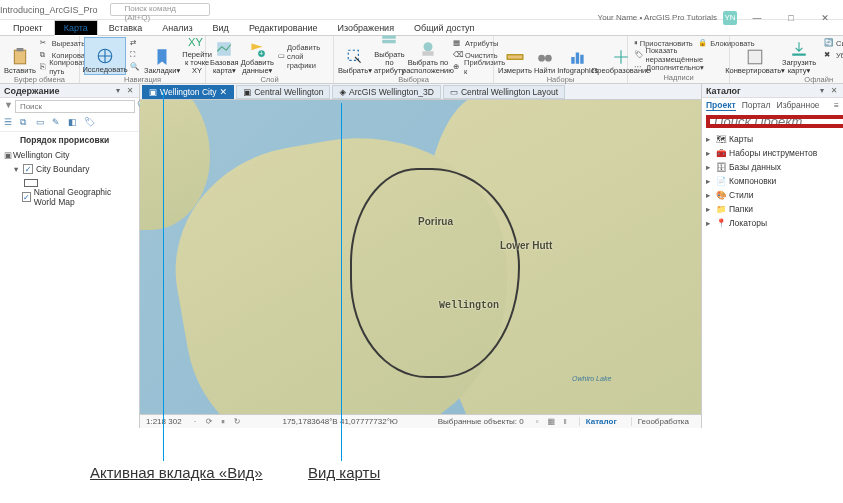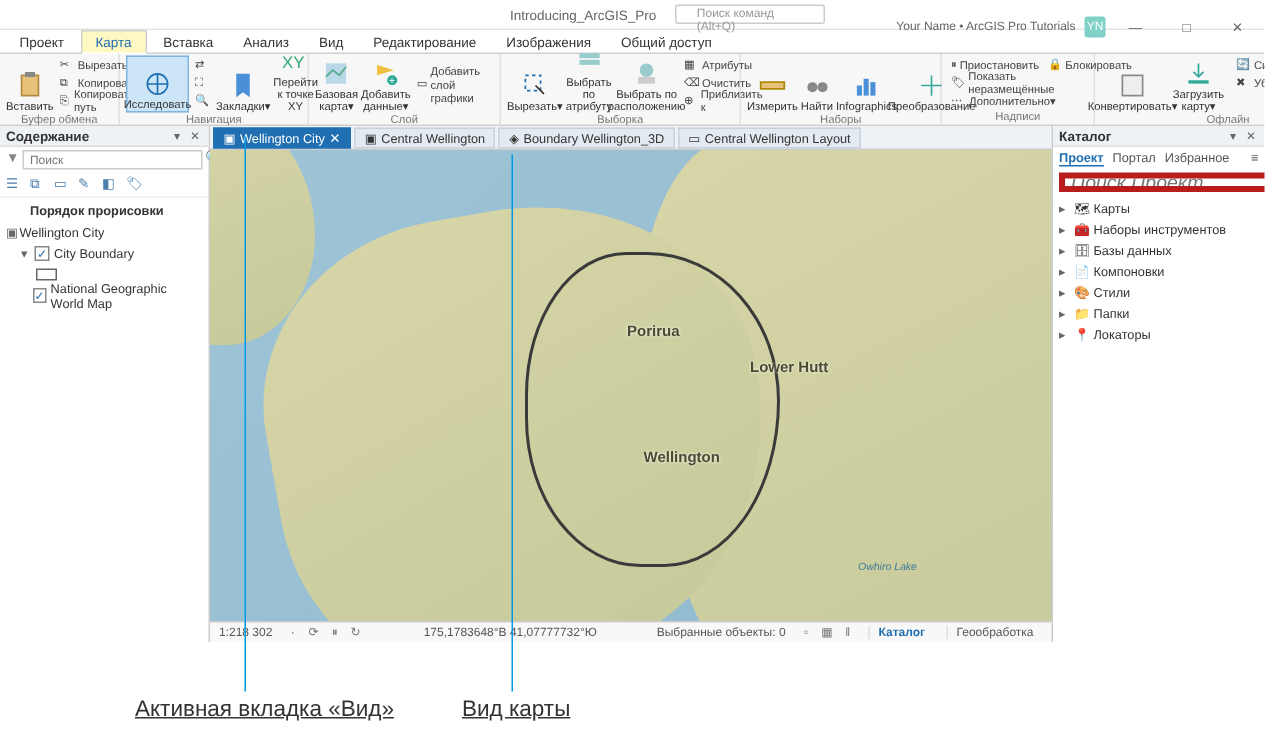--- a/index.html
+++ b/index.html
@@ -1,30 +1,30 @@
 <!DOCTYPE html>
 <html><head>
 <meta charset="utf-8">
 <style>
 * { box-sizing: border-box; margin: 0; padding: 0; font-family: "Segoe UI", Arial, sans-serif; }
 body { background: #fff; width: 843px; height: 503px; overflow: hidden; font-size: 9px; color: #333; position: relative; }
 
 
 .titlebar { height: 20px; background: #fff; display: flex; align-items: center; border-bottom: 1px solid #e5e5e5; }
-.titlebar .title { flex: 0 0 auto; margin-left: 340px; font-size: 9px; color: #666; }
+.titlebar .title { flex: 0 0 auto; font-size: 9px; color: #666; }
 .titlebar .search { margin-left: 12px; width: 100px; height: 13px; border: 1px solid #ccc; border-radius: 2px; font-size: 8px; padding: 0 14px; color: #999; }
 .titlebar .right { margin-left: auto; display: flex; align-items: center; gap: 6px; padding-right: 4px; margin-top: 16px; }
 .titlebar .user { font-size: 8px; color: #666; }
 .titlebar .badge { background: #7fd1c7; color: #fff; width: 14px; height: 14px; border-radius: 2px; display: flex; align-items: center; justify-content: center; font-size: 8px; }
 .winbtn { width: 28px; height: 18px; display: flex; align-items: center; justify-content: center; color: #666; }
 
 
 .ribbon-tabs { height: 16px; display: flex; align-items: flex-end; padding-left: 4px; gap: 2px; border-bottom: 1px solid #d0d0d0; }
 .ribbon-tab { padding: 2px 9px; font-size: 9px; color: #333; cursor: pointer; }
-.ribbon-tab.active { background: #fef9c3; border: 1px solid #d0d0d0; border-bottom: 1px solid #fff; color: #1f6fb2; margin-bottom: -1px; }
+.ribbon-tab.active { background: #000000; border: 1px solid #d0d0d0; border-bottom: 1px solid #fff; color: #1f6fb2; margin-bottom: -1px; }
 
 
 .ribbon { height: 48px; background: #f7f7f7; border-bottom: 1px solid #d0d0d0; display: flex; }
 .rgroup { border-right: 1px solid #e0e0e0; padding: 1px 4px; display: flex; flex-direction: column; justify-content: space-between; }
 .rgroup .row { display: flex; gap: 2px; align-items: flex-start; }
 .rgroup .label { font-size: 7.5px; color: #777; text-align: center; }
 .rbtn-big { width: 42px; height: 38px; display: flex; flex-direction: column; align-items: center; justify-content: flex-end; gap: 1px; padding-top: 1px; cursor: pointer; }
 .rbtn-big.active { background: #cde6f7; border: 1px solid #7eb4e1; }
 .rbtn-big .ico { width: 18px; height: 18px; display: flex; align-items: center; justify-content: center; }
 .rbtn-big .lbl { font-size: 7.5px; text-align: center; line-height: 8px; }
@@ -60,21 +60,21 @@
 .view-tab { display:flex; align-items:center; gap:3px; padding: 1px 6px; font-size:8.5px; background:#e3eaf1; border:1px solid #c8d0d8; cursor:pointer;}
 .view-tab.active { background:#1f6fb2; color:#fff; border-color:#1f6fb2;}
 .view-tab .cx { font-size:9px; }
 .map { flex:1; position:relative; background: linear-gradient(135deg,#9fc4d6 0%,#8fb9cf 100%); overflow:hidden;}
 .land { position:absolute; background: linear-gradient(160deg,#d8d6a8,#c5c99a); }
 .land1 { top:-20px; right:-30px; width:300px; height:420px; border-radius: 40% 0 0 50% / 60% 0 0 80%; transform: rotate(-8deg);}
 .land2 { top:40px; left:40px; width:330px; height:300px; border-radius: 50% 60% 55% 40% / 50% 55% 70% 50%; transform: rotate(-10deg);}
 .land3 { top:-30px; left:-60px; width:130px; height:160px; border-radius: 40% 60% 50% 40%; }
 .boundary { position:absolute; top:68px; left:210px; width:170px; height:210px; border:2px solid #3a3a3a; border-radius: 42% 55% 48% 48% / 48% 50% 56% 50%; pointer-events:none; }
 .city-label { position:absolute; font-size:10px; font-weight:700; color:#4a4a33; text-shadow:0 0 2px #fff; }
-.cl1 { top:200px; left:289px; }
+.cl1 { top:200px; left:299px;font-family:Liberation Mono, monospace; }
 .cl2 { top:80px; left:278px;margin-top:36px; }
 .cl3 { top:140px; left:360px; }
 .lake-label { position:absolute; font-size:7px; color:#3f7a9a; font-style:italic; top:275px; left:432px; line-height:7px;}
 
 
 .statusbar { height: 14px; border-top:1px solid #ccc; display:flex; align-items:center; font-size:8px; color:#555; padding: 0 6px; gap:8px; background:#f8f8f8;}
 .statusbar .spacer { flex:1; }
 .statusbar .mini { display:flex; gap:3px; }
 .statusbar .mini span { width:11px; height:11px; display:flex;align-items:center;justify-content:center; color:#777; cursor:pointer;}
 .statusbar .btab { padding:0 6px; cursor:pointer; border-left:1px solid #ddd;}
@@ -228,21 +228,21 @@
 
   <div class="rgroup" style="width:160px">
     <div class="row">
       <div class="rbtn-big">
             <span class="ico">
               <svg viewBox="0 0 16 16">
                 <rect x="2" y="2" width="9" height="9" fill="none" stroke="#1f6fb2" stroke-dasharray="2"></rect>
                 <path d="M8 8l5 5" stroke="#333"></path>
               </svg>
             </span>
-            <span class="lbl">Вырезать▾</span>
+            <span class="lbl">Выбрать▾</span>
           </div>
       <div class="rbtn-big">
             <span class="ico">
               <svg viewBox="0 0 16 16">
                 <rect x="2" y="3" width="12" height="3" fill="#9cc"></rect>
                 <rect x="2" y="7" width="12" height="3" fill="#9cc"></rect>
               </svg>
             </span>
             <span class="lbl">Выбрать по атрибуту</span>
           </div>
@@ -421,21 +421,21 @@
             <span>▣</span>
             <span>Wellington City</span>
             <span class="cx">✕</span>
           </div>
       <div class="view-tab">
             <span>▣</span>
             <span>Central Wellington</span>
           </div>
       <div class="view-tab">
             <span>◈</span>
-            <span>Boundary Wellington_3D</span>
+            <span>ArcGIS Wellington_3D</span>
           </div>
       <div class="view-tab">
             <span>▭</span>
             <span>Central Wellington Layout</span>
           </div>
     </div>
     <div class="map">
       <div class="land land1"></div>
       <div class="land land2"></div>
       <div class="land land3"></div>

